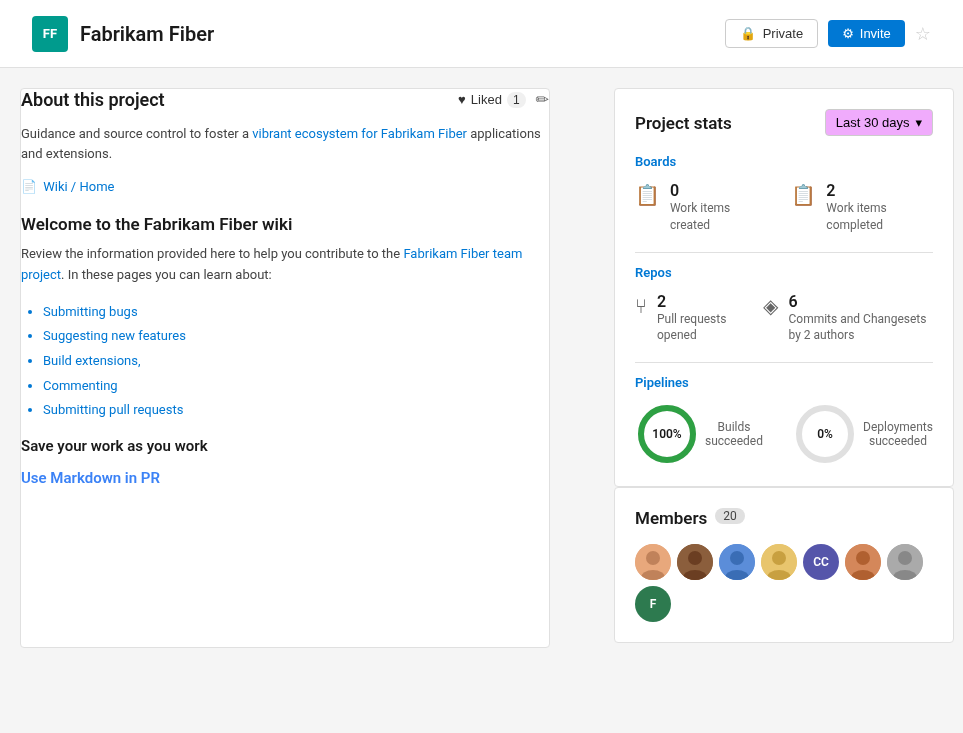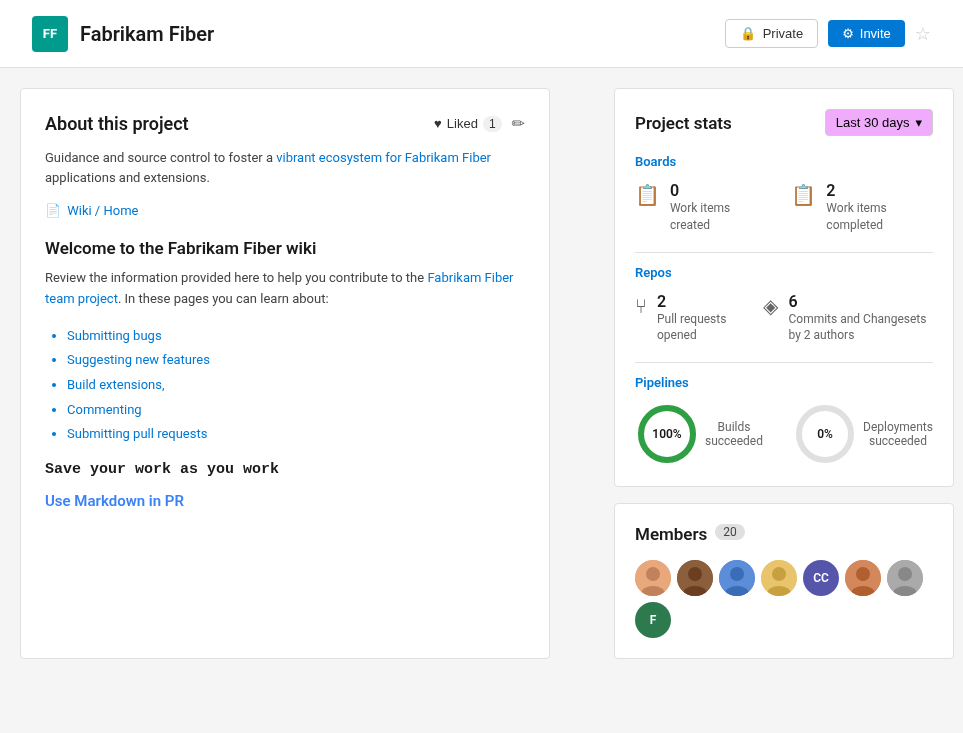--- a/index.html
+++ b/index.html
@@ -85,21 +85,20 @@
       gap: 16px;
       padding: 20px;
       max-width: 963px;
     }
 
     
     .left-card {
       background: #fff;
       border: 1px solid #e0e0e0;
       border-radius: 4px;
-      padding: 24px;
       flex: 0 0 530px;
       min-height: 560px;
     }
     .about-header {
       display: flex;
       align-items: center;
       justify-content: space-between;
       margin-bottom: 14px;
     }
     .about-title {
@@ -185,34 +184,32 @@
     .wiki-list li a {
       color: #0078d4;
       text-decoration: none;
     }
 
     .save-work {
       font-size: 15px;
       font-weight: 600;
       margin-bottom: 14px;
       color: #1a1a1a;
-      font-family: Liberation Mono, monospace;
     }
     .use-markdown {
       font-size: 15px;
       font-weight: 600;
       color: #3b82f6;
     }
 
     
     .right-col {
       flex: 1;
       display: flex;
       flex-direction: column;
-      gap: 16px;
       padding-left: 48px;
     }
 
     
     .stats-card {
       background: #fff;
       border: 1px solid #e0e0e0;
       border-radius: 4px;
       padding: 20px;
     }

